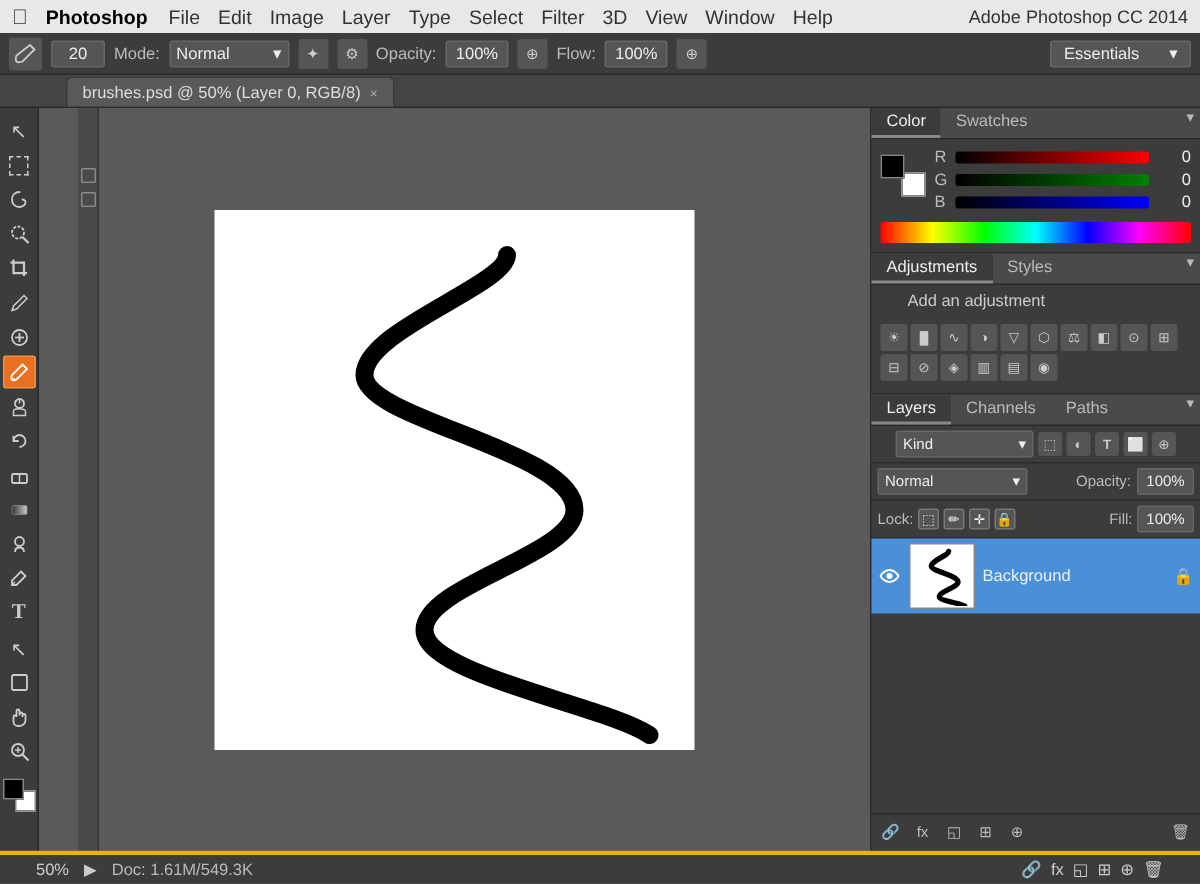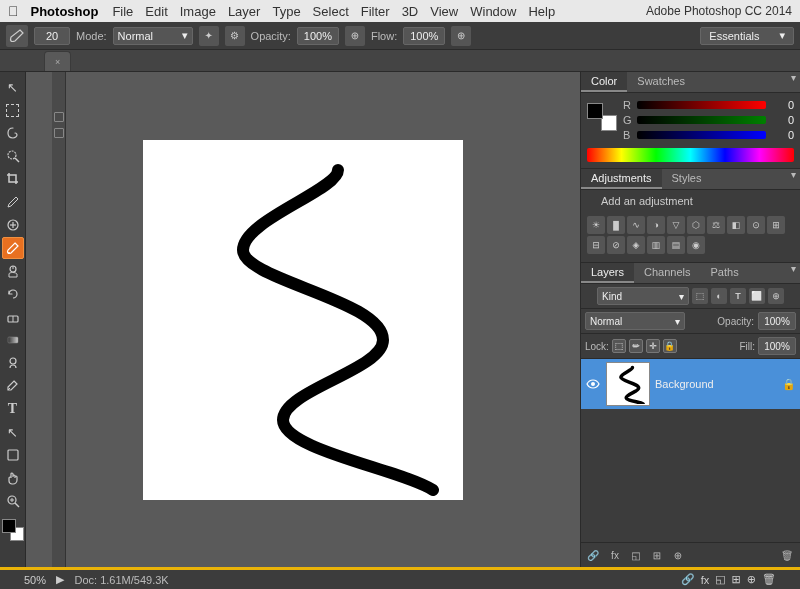--- a/index.html
+++ b/index.html
@@ -59,21 +59,21 @@
     .channel-label { font-size: 11px; color: #bbb; width: 10px; }
     .channel-r { background: linear-gradient(to right, black, red); }
     .channel-g { background: linear-gradient(to right, black, green); }
     .channel-b { background: linear-gradient(to right, black, blue); }
     .channel-value { width: 24px; font-size: 11px; color: #eee; text-align: right; }
     .color-spectrum { height: 14px; background: linear-gradient(to right, #ff0000, #ffff00, #00ff00, #00ffff, #0000ff, #ff00ff, #ff0000); border-radius: 2px; margin-top: 4px; }
 
     
     #adj-panel { border-bottom: 1px solid #2a2a2a; padding-bottom: 4px; }
     .adj-panel-tabs { display: flex; background: #4a4a4a; border-bottom: 1px solid #2a2a2a; }
-    .adj-title { padding: 5px 8px; font-size: 11px; color: #ccc; margin-left: 12px; }
+    .adj-title { padding: 5px 24px; font-size: 11px; color: #ccc; }
     .adj-icons-row { display: flex; flex-wrap: wrap; gap: 2px; padding: 4px 6px; }
     .adj-icon { width: 18px; height: 18px; background: #555; border-radius: 2px; display: flex; align-items: center; justify-content: center; font-size: 9px; color: #ccc; cursor: pointer; }
 
     
     #layers-panel { flex: 1; display: flex; flex-direction: column; }
     .layers-tabs { display: flex; background: #4a4a4a; border-bottom: 1px solid #2a2a2a; }
     .layers-toolbar { display: flex; align-items: center; padding: 3px 16px; gap: 3px; background: #3c3c3c; border-bottom: 1px solid #2a2a2a; }
     .kind-dropdown { flex: 1; height: 18px; background: #555; border: 1px solid #666; color: #eee; font-size: 10px; border-radius: 2px; padding: 0 4px; display: flex; align-items: center; justify-content: space-between; }
     .layers-icon { width: 16px; height: 16px; background: #555; border-radius: 2px; display: flex; align-items: center; justify-content: center; font-size: 9px; color: #ccc; cursor: pointer; }
     .blend-row { display: flex; align-items: center; padding: 3px 4px; gap: 4px; border-bottom: 1px solid #2a2a2a; }
@@ -156,20 +156,21 @@
   </div>
   <div class="icon-btn">⊕</div>
   <div class="essentials-btn">
     <span>Essentials</span>
     <span>▾</span>
   </div>
 </div>
 
 <div id="tabbar">
   <div class="tab">
+    <span>brushes.psd @ 50% (Layer 0, RGB/8)</span>
     <span class="close-x">×</span>
   </div>
 </div>
 
 <div id="main">
 
   <div id="toolbar">
 
     <div class="tool-btn">
       <span style="font-size:13px;">↖</span>

